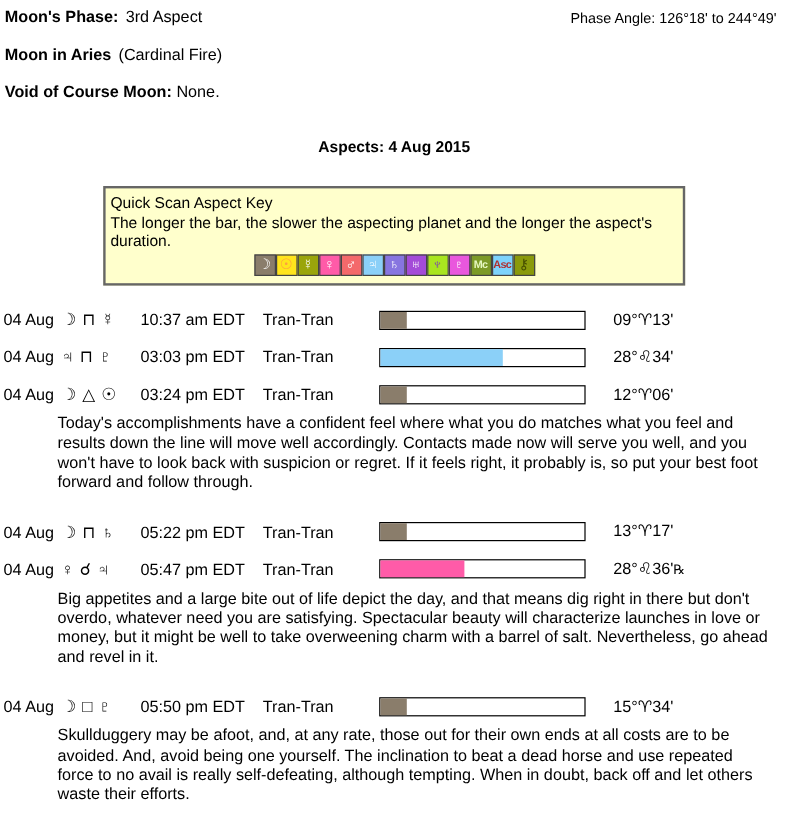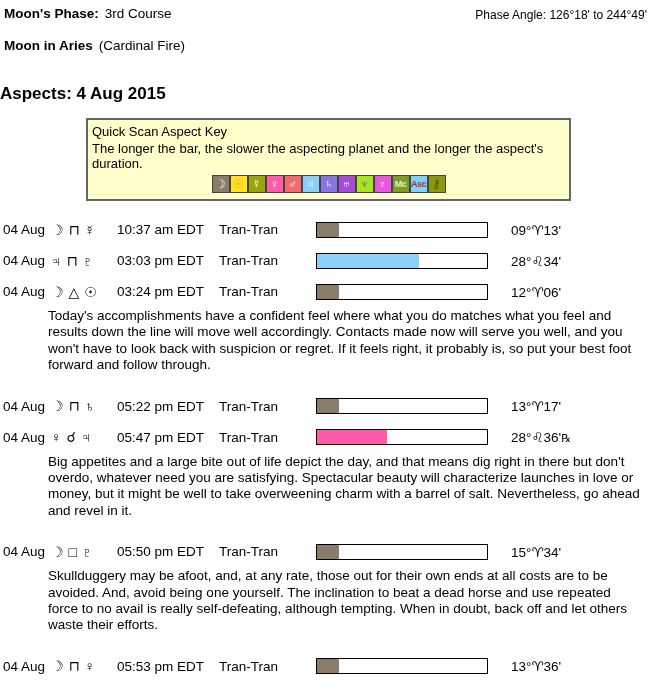--- a/index.html
+++ b/index.html
@@ -11,22 +11,22 @@
   }
   
   .hdr{padding:6px 6px 0 4px;}
   .hdr-line{margin-bottom:15px;line-height:16px;}
   .hdr-line1{display:flex;justify-content:space-between;align-items:flex-start;}
   .b{font-weight:bold;}
   .phase-angle{font-size:12px;padding-right:4px;padding-top:1px;white-space:nowrap;}
   .sp{display:inline-block;width:6px;}
   
   .page-title{
-    font-weight:bold;font-size:17px;
-    margin-top:30px;margin-bottom:14px;
+    text-align:center;font-weight:bold;font-size:13px;
+    margin-top:30px;margin-bottom:25px;
   }
   
   .keybox{
     width:473px;margin:0 auto;border:2px solid #666;
     padding:4px 4px 6px 4px;
   }
   .keybox-title{font-size:13px;margin-bottom:2px;}
   .keybox-sub{font-size:13px;margin-bottom:4px;}
   .keyrow{display:flex;justify-content:center;}
   .ksq{
@@ -60,29 +60,32 @@
     margin:-6px 14px 24px 48px;
     line-height:16.4px;font-size:13.5px;
   }
 </style>
 </head>
 <body>
 
 <div class="hdr">
   <div class="hdr-line hdr-line1">
     <div>
-      <span class="b">Moon's Phase:</span><span class="sp"></span><span>3rd Course</span>
+      <span class="b">Moon's Phase:</span><span class="sp"></span><span>3rd Aspect</span>
     </div>
     <div class="phase-angle">
       <span>Phase Angle:</span>
       <span>126°18' to 244°49'</span>
     </div>
   </div>
   <div class="hdr-line">
     <span class="b">Moon in Aries</span><span class="sp"></span><span>(Cardinal Fire)</span>
+  </div>
+  <div class="hdr-line">
+    <span class="b">Void of Course Moon:</span> <span>None.</span>
   </div>
 </div>
 
 <div class="page-title">Aspects: 4 Aug 2015</div>
 
 <div class="keybox" id="keybox" style="background: rgb(255, 255, 204);">
   <div class="keybox-title">Quick Scan Aspect Key</div>
   <div class="keybox-sub">The longer the bar, the slower the aspecting planet and the longer the aspect's duration.</div>
   <div class="keyrow" id="keyrow">
   <span class="ksq" style="background: rgb(138, 125, 107);">

